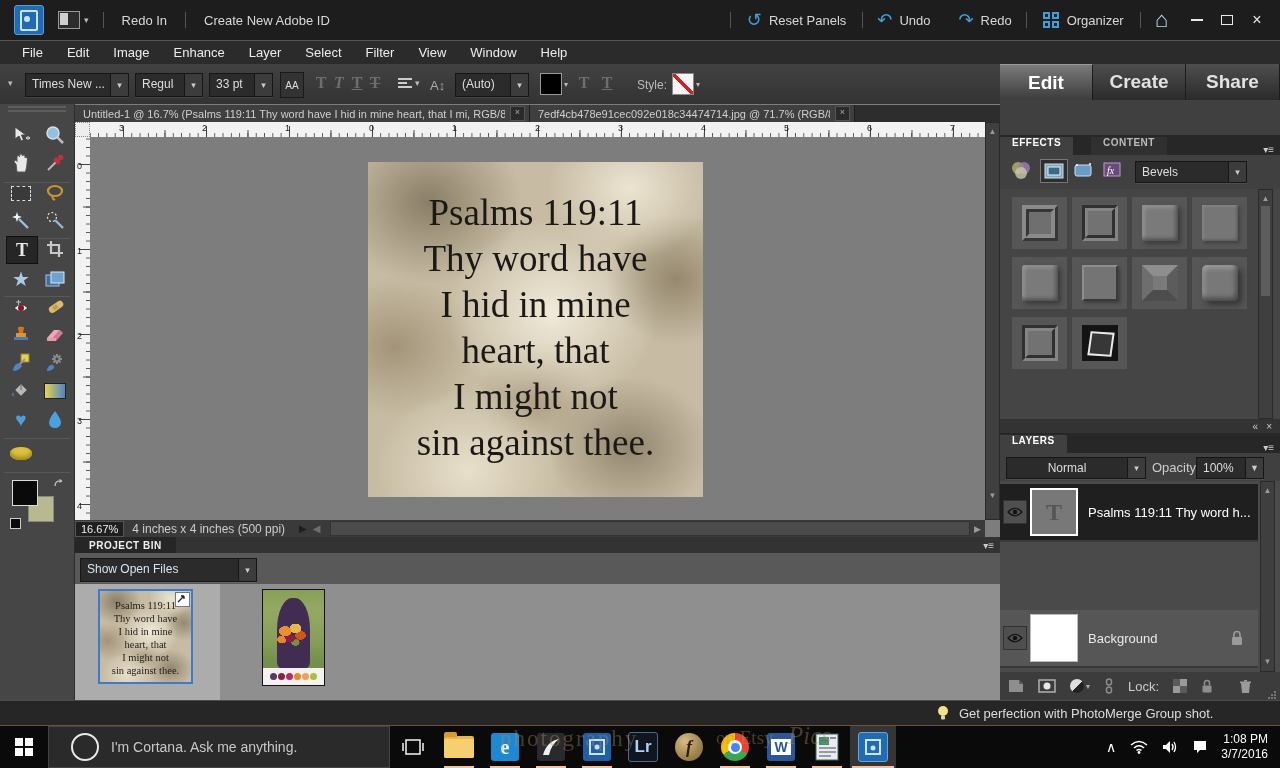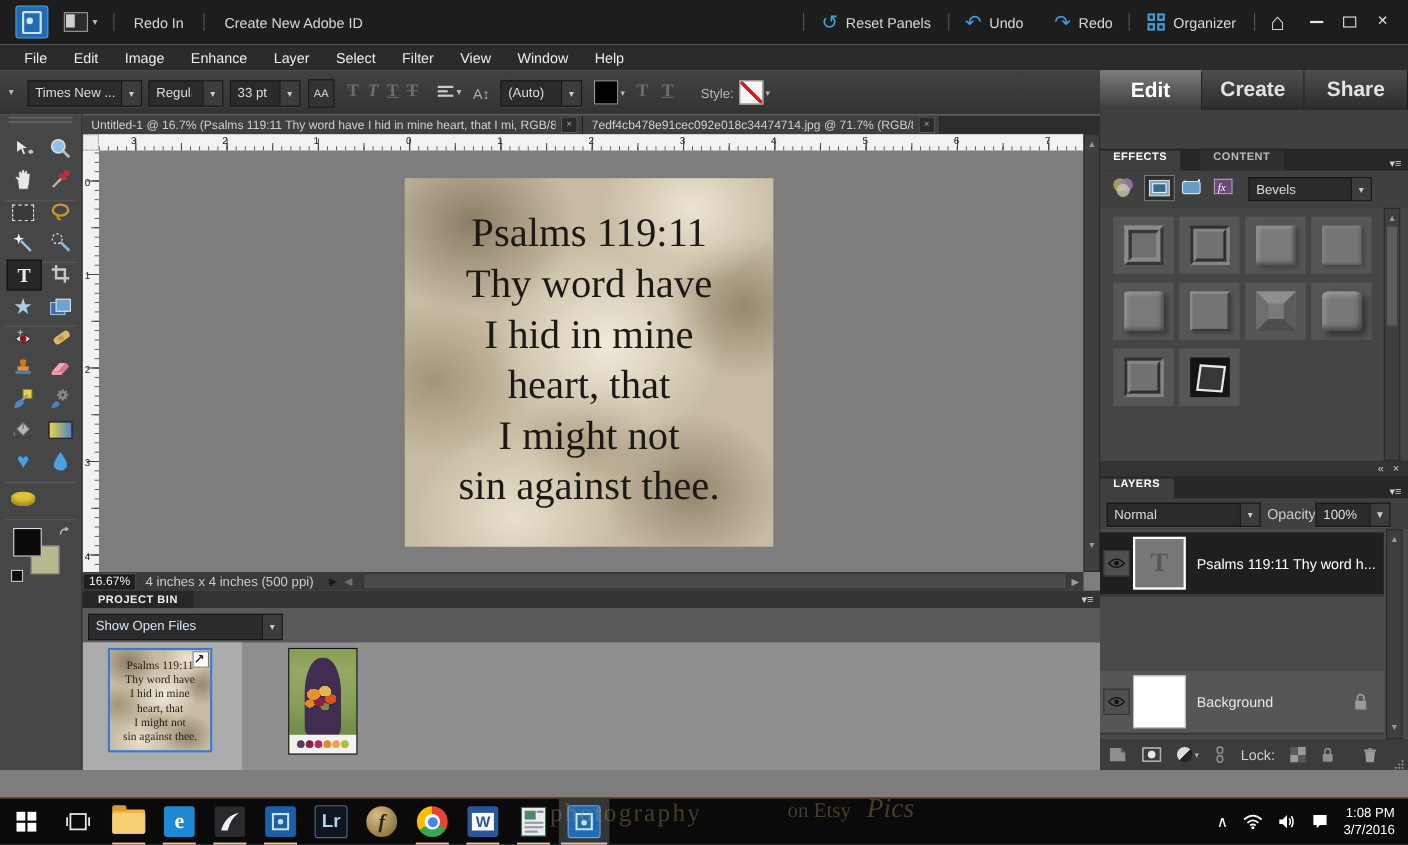--- a/index.html
+++ b/index.html
@@ -474,21 +474,21 @@
     </div>
 
     <div class="ptabrow" style="top:369px;">
       <div class="ptab active">
           <span>LAYERS</span>
         </div>
       <span class="panelmenu">▾≡</span>
     </div>
 
     <div id="layersctrl" class="abs" style="left:0;top:389px;width:280px;height:28px;background:#404040;">
-      <div class="dd" style="left:6px;top:4px;width:138px;height:20px;">
+      <div class="dd" style="left:6px;top:4px;width:138px;height:20px;text-align:center;">
         <span class="dd-t">Normal</span>
         <span class="dd-a">▾</span>
       </div>
       <span class="abs lbl" style="left:152px;top:7px;">Opacity:</span>
       <div class="dd" style="left:196px;top:4px;width:66px;height:20px;">
         <span class="dd-t">100%</span>
         <span class="dd-a">▼</span>
       </div>
     </div>
 
@@ -705,30 +705,41 @@
     <div class="tooldiv" style="top:368px;"></div>
 
     <div class="abs fgsw" style="left:12px;top:376px;z-index:2;"></div>
     <div class="abs bgsw" style="left:28px;top:392px;z-index:1;"></div>
     <svg class="abs" style="left:52px;top:374px;" width="14" height="12" viewBox="0 0 14 12">
         <path d="M3 8 Q3 2 10 3 M10 3 l-2.5-1.5 M10 3 l-2.8 1.2" stroke="#bbb" stroke-width="1.4" fill="none"></path>
       </svg>
     <div class="abs" style="left:10px;top:414px;width:9px;height:9px;background:#0a0a0a;border:1px solid #ccc;"></div>
   </div>
 
+  <div id="tipbar" class="abs">
+    <svg style="margin-left:937px;" width="12" height="17" viewBox="0 0 12 17">
+      <circle cx="6" cy="6" r="5" fill="#f2e28a"></circle>
+        <rect x="4" y="10.5" width="4" height="4" rx="1" fill="#d8d8a8"></rect>
+    </svg>
+    <span class="t" style="margin-left:10px;">Get perfection with PhotoMerge Group shot.</span>
+  </div>
 
   <div id="taskbar" class="abs">
     <div id="startbtn">
       <span class="winlogo">
           <i></i>
           <i></i>
           <i></i>
           <i></i>
         </span>
     </div>
+    <div id="searchbox">
+      <span id="cortanaring"></span>
+      <span class="t">I'm Cortana. Ask me anything.</span>
+    </div>
     <div class="tbicon">
       <svg width="24" height="18" viewBox="0 0 24 18">
           <rect x="5" y="2" width="14" height="14" fill="none" stroke="#e8e8e8" stroke-width="1.6"></rect>
           <path d="M2 5 L2 13 M22 5 L22 13" stroke="#e8e8e8" stroke-width="1.6"></path>
         </svg>
     </div>
     <div class="tbicon open">
         <span class="foldericon"></span>
       </div>
     <div class="tbicon open">

